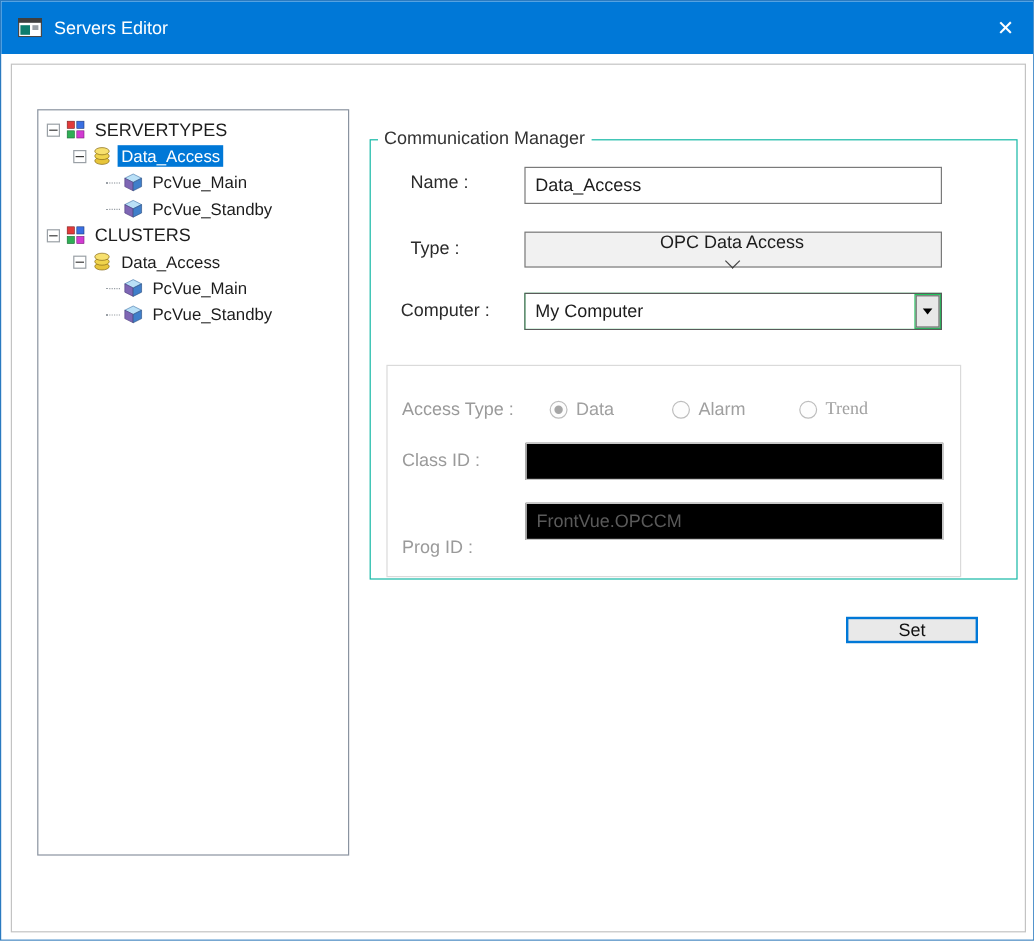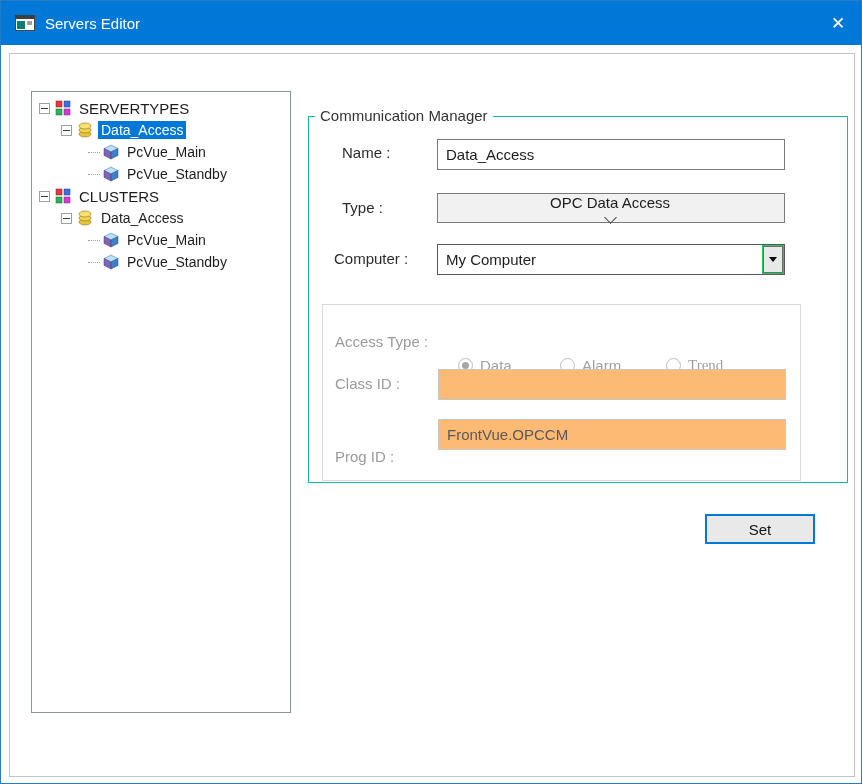--- a/index.html
+++ b/index.html
@@ -29,37 +29,37 @@
   .tlabel{padding:1px 3px;}
   .selected .tlabel{background:#0078d7;color:#ffffff;}
 
   
   .groupbox{position:absolute;left:307px;top:115px;width:538px;height:365px;border:1px solid #14b8a6;}
   .group-label{position:absolute;left:6px;top:-10px;background:#ffffff;padding:0 5px;font-size:15px;color:#333333;white-space:nowrap;}
   .flabel{position:absolute;font-size:15px;color:#2b2b2b;white-space:nowrap;}
   .flabel.disabled{color:#9a9a9a;}
 
   .tinput{position:absolute;width:348px;height:31px;border:1px solid #7a7a7a;font-family:"Liberation Sans",sans-serif;font-size:15px;padding:0 8px;box-sizing:border-box;color:#1d1d1d;background:#ffffff;outline:none;}
-  .tinput.disabled{background:#fdba74;border:1px solid #c6c6c6;color:#5a5a5a;}
+  .tinput.disabled{background:#000000;border:1px solid #c6c6c6;color:#5a5a5a;}
 
   .combo{position:absolute;width:348px;height:30px;background:#f1f1f1;border:1px solid #7a7a7a;box-sizing:border-box;display:flex;align-items:center;justify-content:space-between;padding:0 10px 0 8px;font-size:15px;color:#1d1d1d;cursor:default;}
   .chev{width:8px;height:8px;border-right:1.5px solid #444444;border-bottom:1.5px solid #444444;transform:rotate(45deg);margin-top:-4px;flex:none;}
 
   .combo-edit{position:absolute;width:348px;height:31px;border:1px solid #5a5a5a;box-sizing:border-box;background:#22c55e;}
   .combo-edit input{position:absolute;left:0;top:0;width:calc(100% - 22px);height:100%;border:none;font-family:"Liberation Sans",sans-serif;font-size:15px;padding:0 8px;box-sizing:border-box;color:#1d1d1d;outline:none;}
   .combo-arrow{position:absolute;right:1px;top:1px;bottom:1px;width:20px;background:#e8e8e8;border:1px solid #6e6e6e;box-sizing:border-box;display:flex;align-items:center;justify-content:center;}
   .tri-down{width:0;height:0;border-left:4px solid transparent;border-right:4px solid transparent;border-top:5px solid #000000;}
 
   .inner-group{position:absolute;left:13px;top:187px;width:477px;height:175px;border:1px solid #dadada;}
-  .radio{position:absolute;display:flex;align-items:center;gap:7px;font-size:15px;color:#a0a0a0;white-space:nowrap;margin-top:24px;}
+  .radio{position:absolute;display:flex;align-items:center;gap:7px;font-size:15px;color:#a0a0a0;white-space:nowrap;}
   .rcircle{width:15px;height:15px;border-radius:50%;border:1px solid #bdbdbd;background:#fdfdfd;position:relative;flex:none;box-sizing:border-box;}
   .radio.checked .rcircle::after{content:"";position:absolute;left:3px;top:3px;width:7px;height:7px;border-radius:50%;background:#a6a6a6;}
 
   .btn{position:absolute;font-family:"Liberation Sans",sans-serif;font-size:15px;color:#111111;cursor:default;}
-  .btn-set{left:704px;top:513px;width:110px;height:30px;background:#e9e9e9;border:2px solid #0078d7;}
+  .btn-set{left:704px;top:513px;width:110px;height:22px;background:#e9e9e9;border:2px solid #0078d7;}
   .btn-ok{left:731px;top:741px;width:107px;height:29px;background:#dedede;border:1px solid #8f8f8f;}
 </style>
 </head>
 <body>
 
 <div class="window">
 
   <div class="titlebar">
     <span class="app-icon">
       <svg viewBox="0 0 20 16" width="20" height="16">

